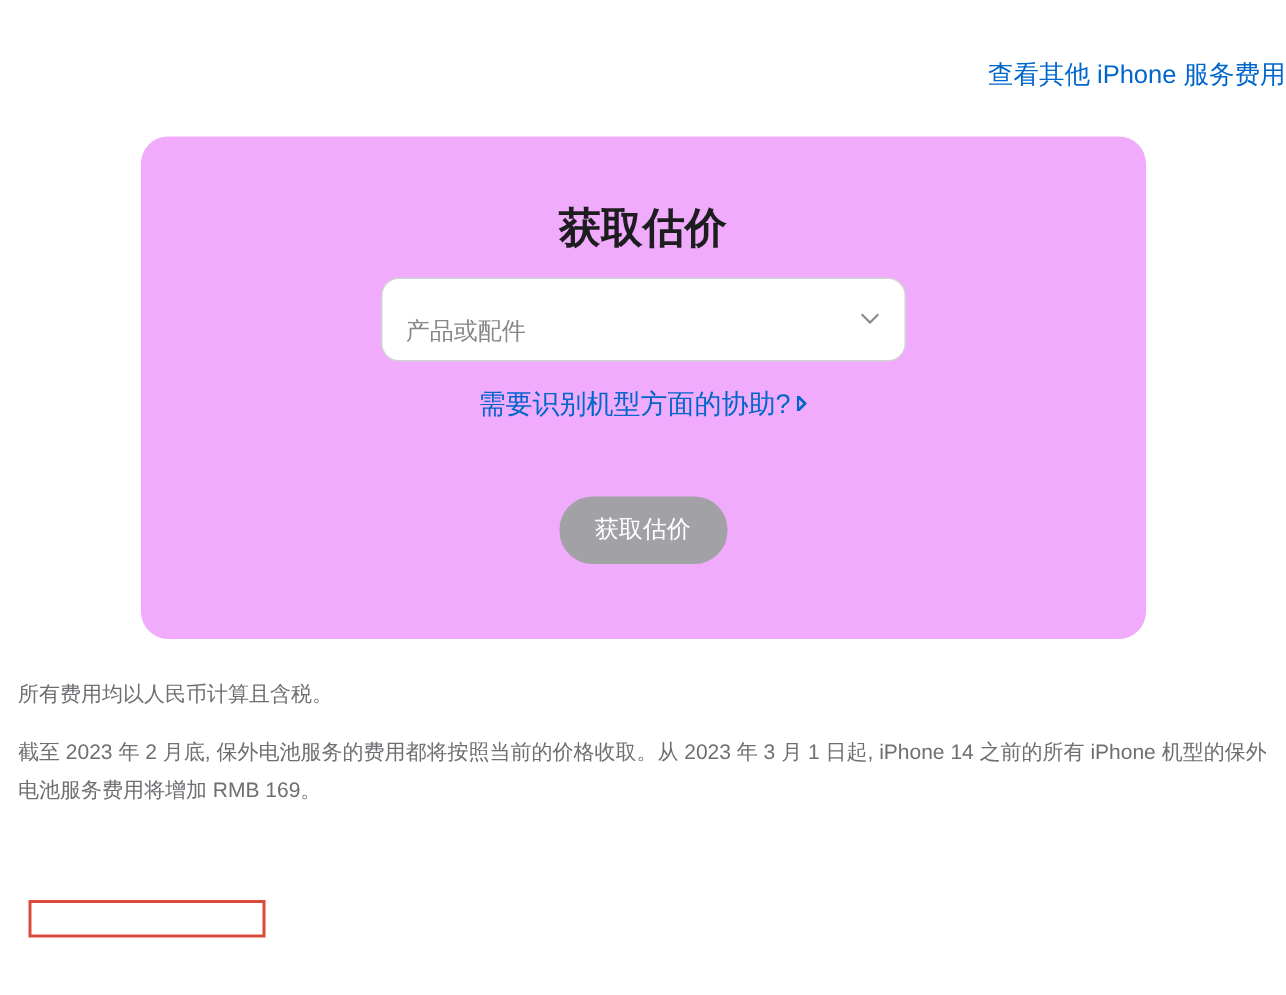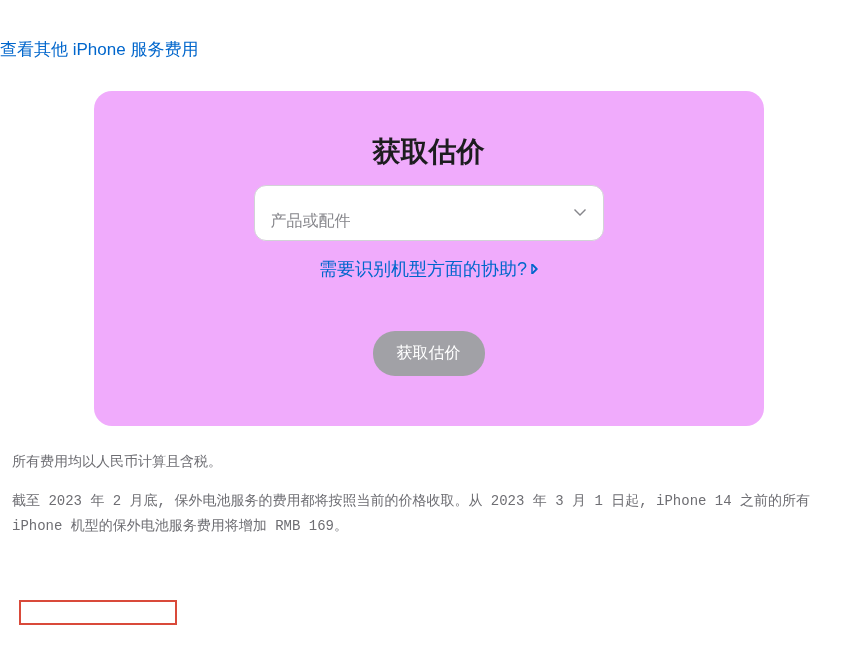--- a/index.html
+++ b/index.html
@@ -9,21 +9,21 @@
     }
     body {
       font-family: -apple-system, BlinkMacSystemFont, "Segoe UI", "Helvetica Neue", Arial, sans-serif;
       background: #fff;
       width: 857px;
       height: 663px;
       overflow: hidden;
       position: relative;
     }
     .top-link {
-      text-align: left;
+      text-align: right;
       padding-top: 38px;
       padding-bottom: 30px;
     }
     .top-link a {
       color: #0066cc;
       text-decoration: none;
       font-size: 17px;
       cursor: pointer;
     }
     .card {
@@ -108,21 +108,20 @@
     }
     .footer-notes {
       width: 835px;
       margin: 24px auto 0 12px;
       font-size: 14px;
       color: #6e6e73;
       line-height: 1.8;
     }
     .footer-notes p {
       margin-bottom: 14px;
-      font-family: Liberation Mono, monospace;
     }
     .highlight-box {
       position: absolute;
       border: 2px solid #d94a3a;
       left: 19px;
       top: 600px;
       width: 158px;
       height: 25px;
       pointer-events: none;
     }

